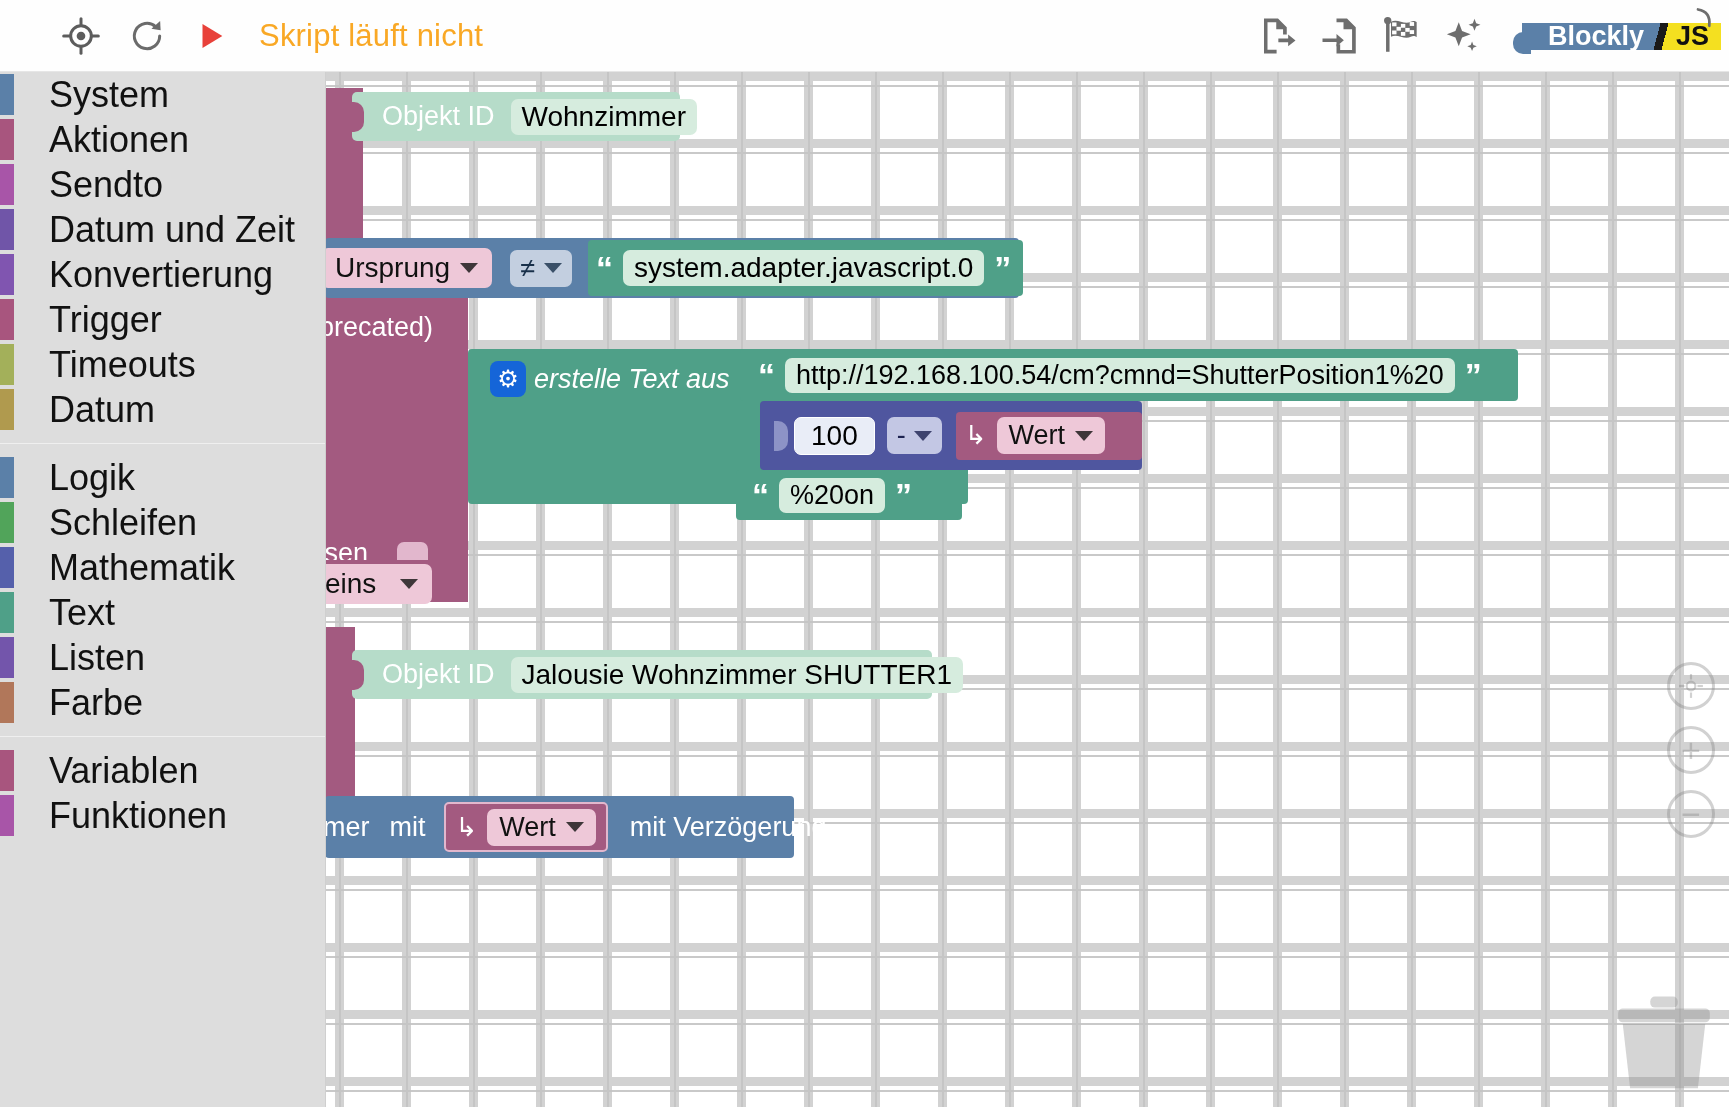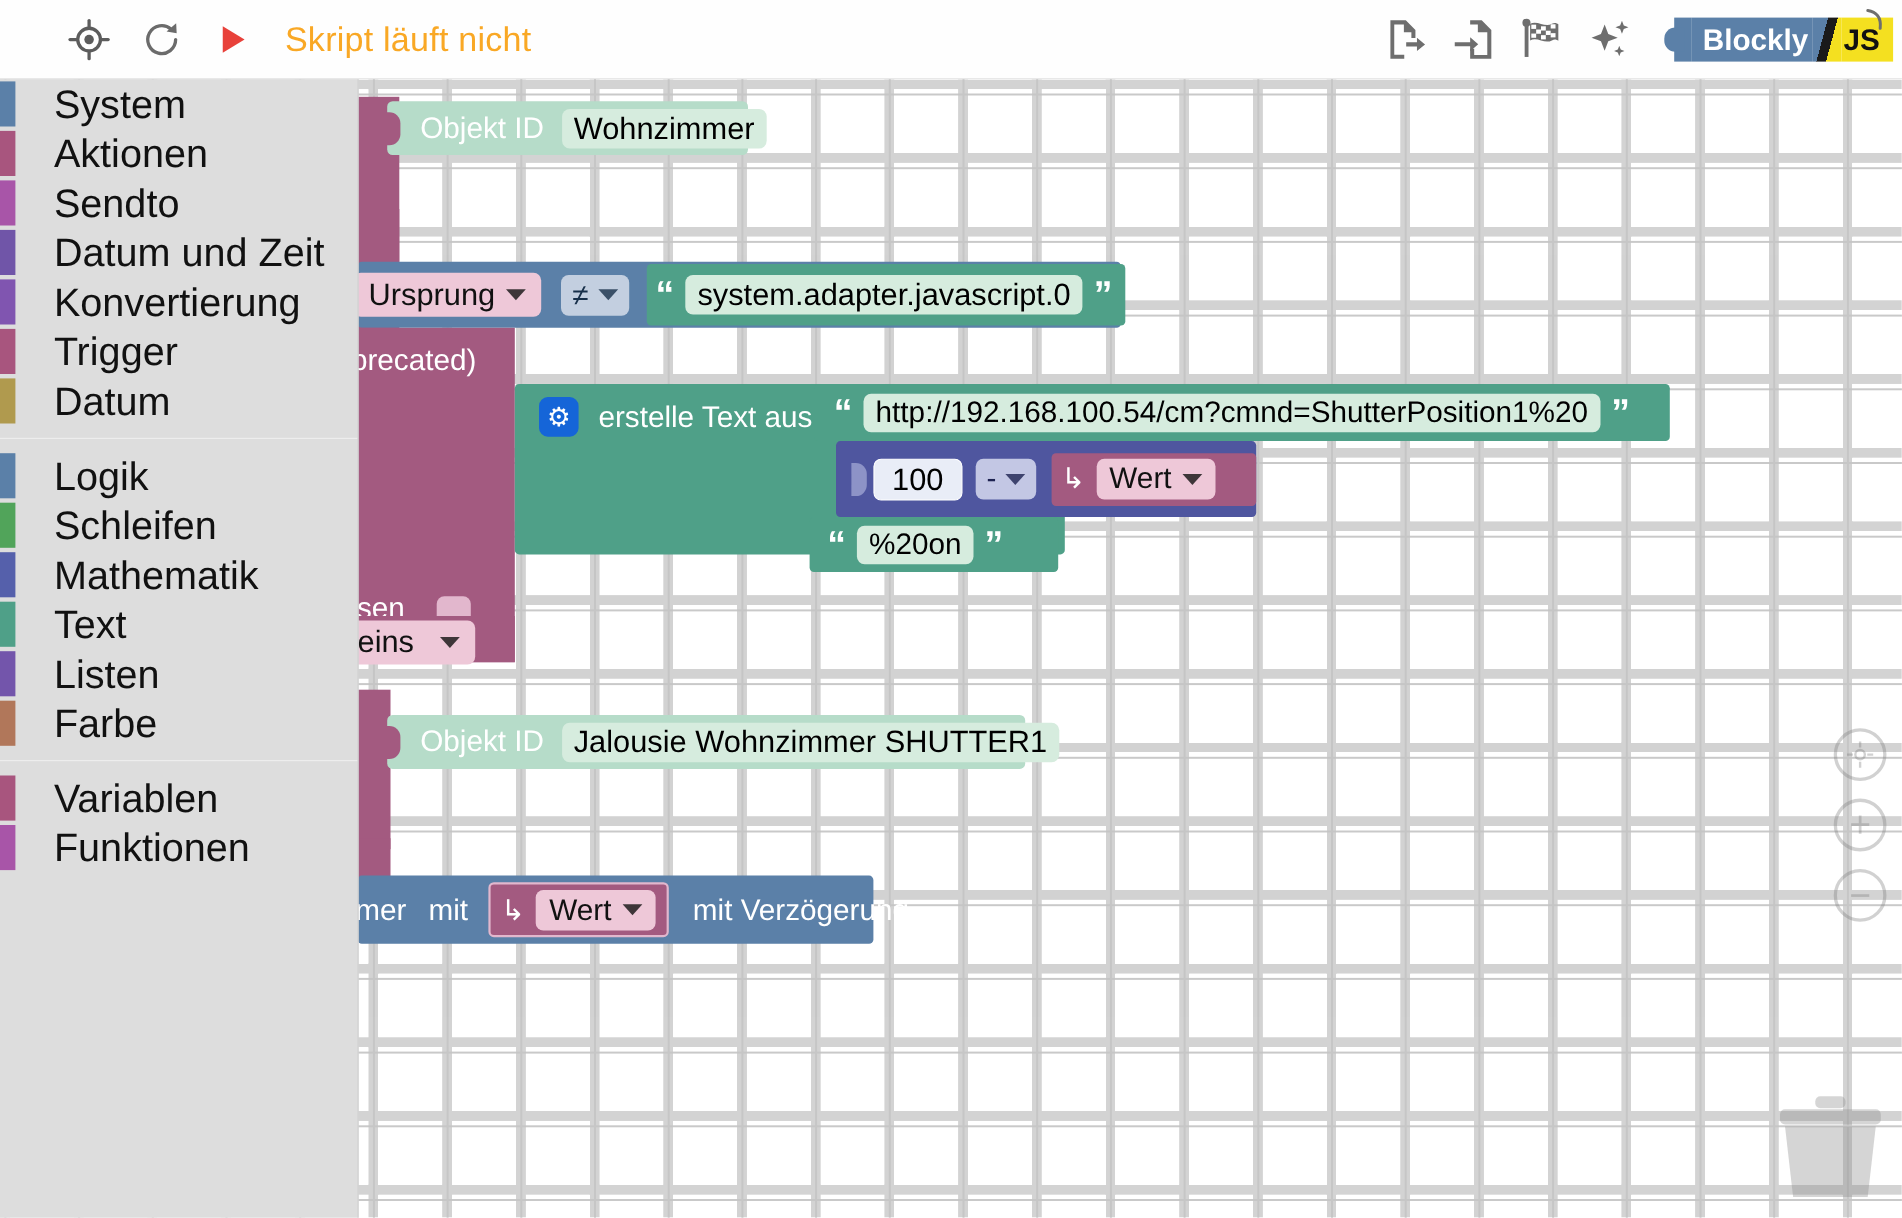--- a/index.html
+++ b/index.html
@@ -35,21 +35,21 @@
   }
   #tb-right {
     position: absolute; right: 0; top: 0;
     height: 72px; display: flex; align-items: center;
   }
   #tb-right .tb-icon { margin-right: 10px; }
 
   .blockly-badge {
     position: relative;
     display: flex; align-items: stretch;
-    height: 40px;
+    height: 27px;
     margin-left: 22px; margin-right: 8px;
     filter: drop-shadow(0 0 0 rgba(0,0,0,0));
   }
   .bb-notch {
     width: 16px;
     background: #5b80a8;
     position: relative;
   }
   .bb-notch::before {
     content: "";
@@ -417,21 +417,21 @@
   <div class="blk" id="blk-mauve-4">
     <span class="b-field pinkdd" style="position:absolute; left:-14px; top:4px; padding:4px 14px;gap:24px;">
       <span>eins</span>
       <i class="caret"></i>
     </span>
   </div>
 
   <div class="blk" id="blk-text-join">
     <div style="display:flex; align-items:center; height:60px; padding-left:22px;">
       <span class="gear">⚙</span>
-      <span class="b-label" style="margin-left:18px;">erstelle Text aus</span>
+      <span class="b-label" style="margin-left:8px;font-style:italic;">erstelle Text aus</span>
     </div>
   </div>
 
   <div class="blk" id="blk-url-str">
     <span class="quote" style="margin-left:18px;">“</span>
     <span class="b-field light" style="margin-left:10px; font-size:27px;">http://192.168.100.54/cm?cmnd=ShutterPosition1%20</span>
     <span class="quote" style="margin-left:10px;">”</span>
   </div>
 
   <div class="blk" id="blk-math">
@@ -522,20 +522,24 @@
     </div>
     <div class="cat-row">
       <span class="cat-swatch" style="background:#8055b0"></span>
       <span class="cat-label">Konvertierung</span>
     </div>
     <div class="cat-row">
       <span class="cat-swatch" style="background:#a8557e"></span>
       <span class="cat-label">Trigger</span>
     </div>
     <div class="cat-row">
+      <span class="cat-swatch" style="background:#a3b05a"></span>
+      <span class="cat-label">Timeouts</span>
+    </div>
+    <div class="cat-row">
       <span class="cat-swatch" style="background:#b09a4e"></span>
       <span class="cat-label">Datum</span>
     </div>
   </div>
 
   <div class="tb-sep"></div>
 
   <div class="tb-group">
     <div class="cat-row">
       <span class="cat-swatch" style="background:#5b80a8"></span>

